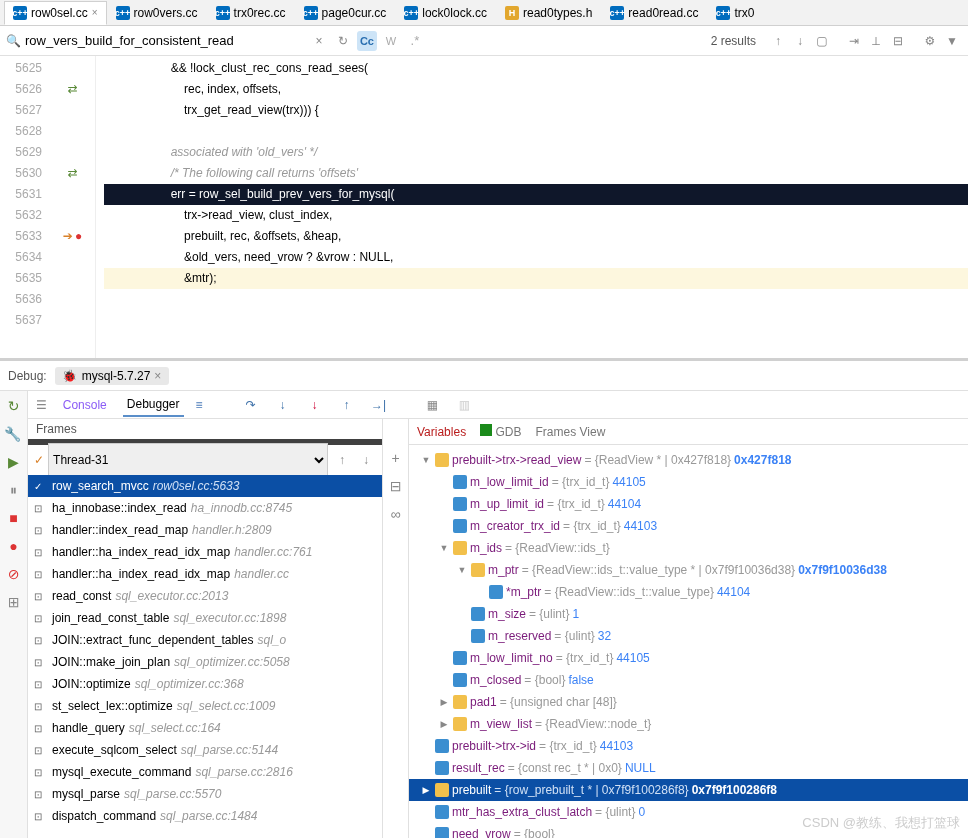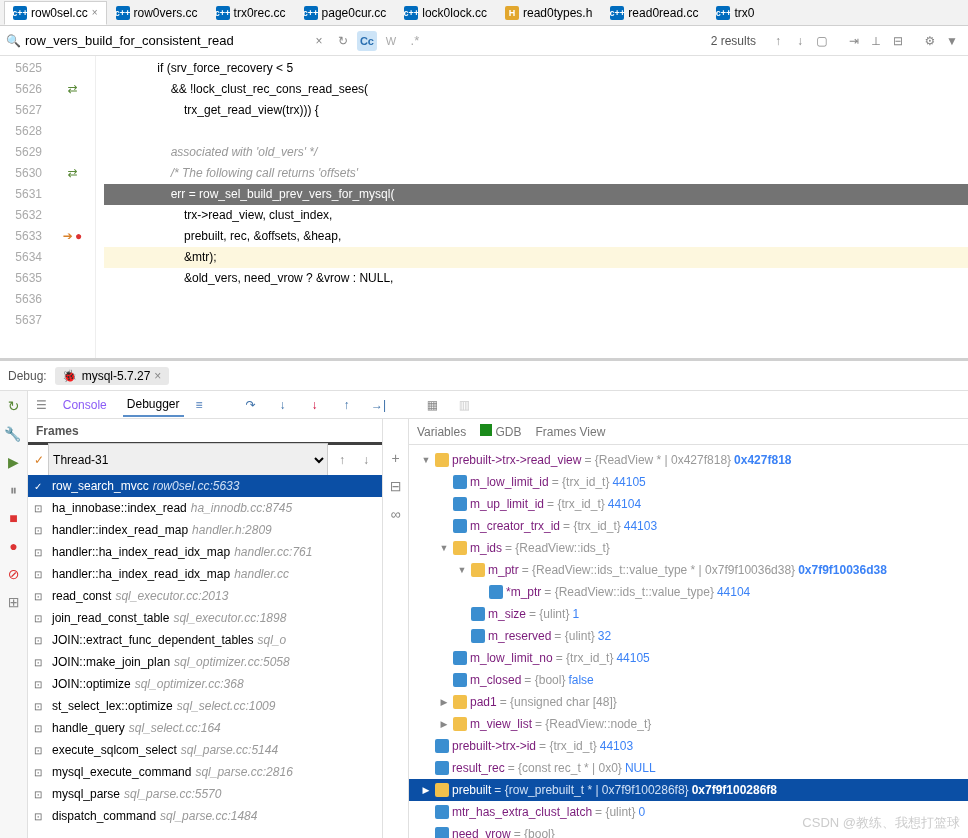--- a/index.html
+++ b/index.html
@@ -17,50 +17,50 @@
 .sbtn{width:20px;height:20px;display:flex;align-items:center;justify-content:center;color:#888;cursor:pointer}
 .sbtn.cc{background:#cde4f7;color:#2a6fb0;font-weight:bold;border-radius:3px;font-size:11px}
 .results{color:#555;margin-left:auto;margin-right:8px}
 .arrows{display:flex;gap:2px;align-items:center}
 .editor{display:flex;flex:1;overflow:hidden;font-family:Consolas,monospace;font-size:13px}
 .gutter{width:50px;text-align:right;color:#aaa;background:#fff;padding-right:8px;line-height:21px;padding-top:2px}
 .marks{width:46px;background:#fff;border-right:1px solid #eee;line-height:21px;padding-top:2px}
 .mark{height:21px;display:flex;align-items:center;justify-content:center;gap:2px}
 .code{flex:1;line-height:21px;padding-left:8px;padding-top:2px}
 .ln{height:21px;white-space:pre}
-.ln.hl{background:#737373;color:#fff}
+.ln.hl{background:#0f172a;color:#fff}
 .ln.tint{background:#fdf7de}
 .cmt{color:#999;font-style:italic}
 .bottom{border-top:3px solid #d0d0d0;display:flex;flex-direction:column;height:480px}
 .dbg-head{display:flex;align-items:center;height:30px;padding:0 8px;gap:8px;background:#fff;border-bottom:1px solid #e0e0e0}
 .dbg-head .lbl{color:#555}
 .pill{display:flex;align-items:center;gap:4px;background:#e8e8e8;padding:2px 8px;border-radius:3px}
 .dbg-body{display:flex;flex:1;overflow:hidden}
 .tool-col{width:28px;background:#f7f7f7;border-right:1px solid #e0e0e0;display:flex;flex-direction:column;align-items:center;padding-top:6px;gap:10px}
 .tool{width:18px;height:18px;cursor:pointer;display:flex;align-items:center;justify-content:center;font-size:14px}
 .dbg-main{flex:1;display:flex;flex-direction:column}
 .dbg-tabs{display:flex;align-items:center;height:28px;border-bottom:1px solid #e0e0e0;padding:0 8px;gap:12px}
 .dtab{padding:4px 4px;cursor:pointer;color:#8b5cf6}
 .dtab.active{border-bottom:2px solid #5a8ec9;color:#000}
 .panels{display:flex;flex:1;overflow:hidden}
 .frames{width:355px;border-right:1px solid #e0e0e0;display:flex;flex-direction:column}
-.phead{height:26px;display:flex;align-items:center;padding:0 8px;border-bottom:3px solid #404040;font-weight:bold;color:#555}
+.phead{height:26px;display:flex;align-items:center;padding:0 8px;border-bottom:6px solid #404040;font-weight:normal;color:#555}
 .thread-sel{display:flex;align-items:center;height:30px;padding:0 6px;gap:4px}
 .thread-sel select{flex:1;height:34px;border:1px solid #ccc}
 .frame-list{flex:1;overflow:auto}
 .frame{display:flex;align-items:center;height:22px;padding:0 6px;gap:4px;cursor:pointer}
 .frame.sel{background:#0b4fa5;color:#fff}
 .frame .fic{width:14px;color:#666;font-size:10px}
 .frame.sel .fic{color:#fff}
 .frame .loc{color:#999;font-style:italic}
 .frame.sel .loc{color:#d0e0f5}
 .vars{flex:1;display:flex;flex-direction:column}
 .vars-head{height:26px;display:flex;align-items:center;padding:0 8px;gap:14px;border-bottom:1px solid #e0e0e0}
 .vtab{color:#777;cursor:pointer}
-.vtab.active{color:#737373}
+.vtab.active{color:#b91c1c}
 .gdb-ic{width:12px;height:12px;background:#1a8a1a;display:inline-block}
 .vbody{flex:1;overflow:auto;padding:4px 0;font-family:"Segoe UI",sans-serif;position:relative}
 .vrow{display:flex;align-items:center;height:22px;padding-left:0;gap:3px;white-space:nowrap}
 .vrow.sel{background:#0b4fa5;color:#fff}
 .arr{width:12px;color:#888;font-size:9px;cursor:pointer;text-align:center;flex-shrink:0}
 .vrow.sel .arr{color:#fff}
 .vi{width:14px;height:14px;flex-shrink:0}
 .vi-s{background:#f2c04b;border-radius:2px}
 .vi-f{background:#3b8ed0;border-radius:2px}
 .vn{color:#7a1b7a}
@@ -167,31 +167,31 @@
       <div class="mark">
         <span style="color:#d9822b">➔</span>
         <span style="color:#d33">●</span>
       </div>
       <div class="mark"></div>
       <div class="mark"></div>
       <div class="mark"></div>
       <div class="mark"></div>
     </div>
   <div class="code" id="code">
-      <div class="ln">                if (srv_force_recovery &lt; 5</div>
       <div class="ln">                    &amp;&amp; !lock_clust_rec_cons_read_sees(</div>
+      <div class="ln">                        rec, index, offsets,</div>
       <div class="ln">                        trx_get_read_view(trx))) {</div>
       <div class="ln"></div>
       <div class="ln"><span class="cmt">                    associated with 'old_vers' */</span></div>
       <div class="ln"><span class="cmt">                    /* The following call returns 'offsets'</span></div>
       <div class="ln hl">                    err = row_sel_build_prev_vers_for_mysql(</div>
       <div class="ln">                        trx-&gt;read_view, clust_index,</div>
       <div class="ln">                        prebuilt, rec, &amp;offsets, &amp;heap,</div>
+      <div class="ln">                        &amp;old_vers, need_vrow ? &amp;vrow : NULL,</div>
       <div class="ln tint">                        &amp;mtr);</div>
-      <div class="ln">                        &amp;old_vers, need_vrow ? &amp;vrow : NULL,</div>
     </div>
 </div>
 
 <div class="bottom">
   <div class="dbg-head">
     <span class="lbl">Debug:</span>
     <span class="pill">
       <span style="color:#5a8a38">🐞</span>
       <span>mysql-5.7.27</span>
       <span style="color:#888">×</span>

